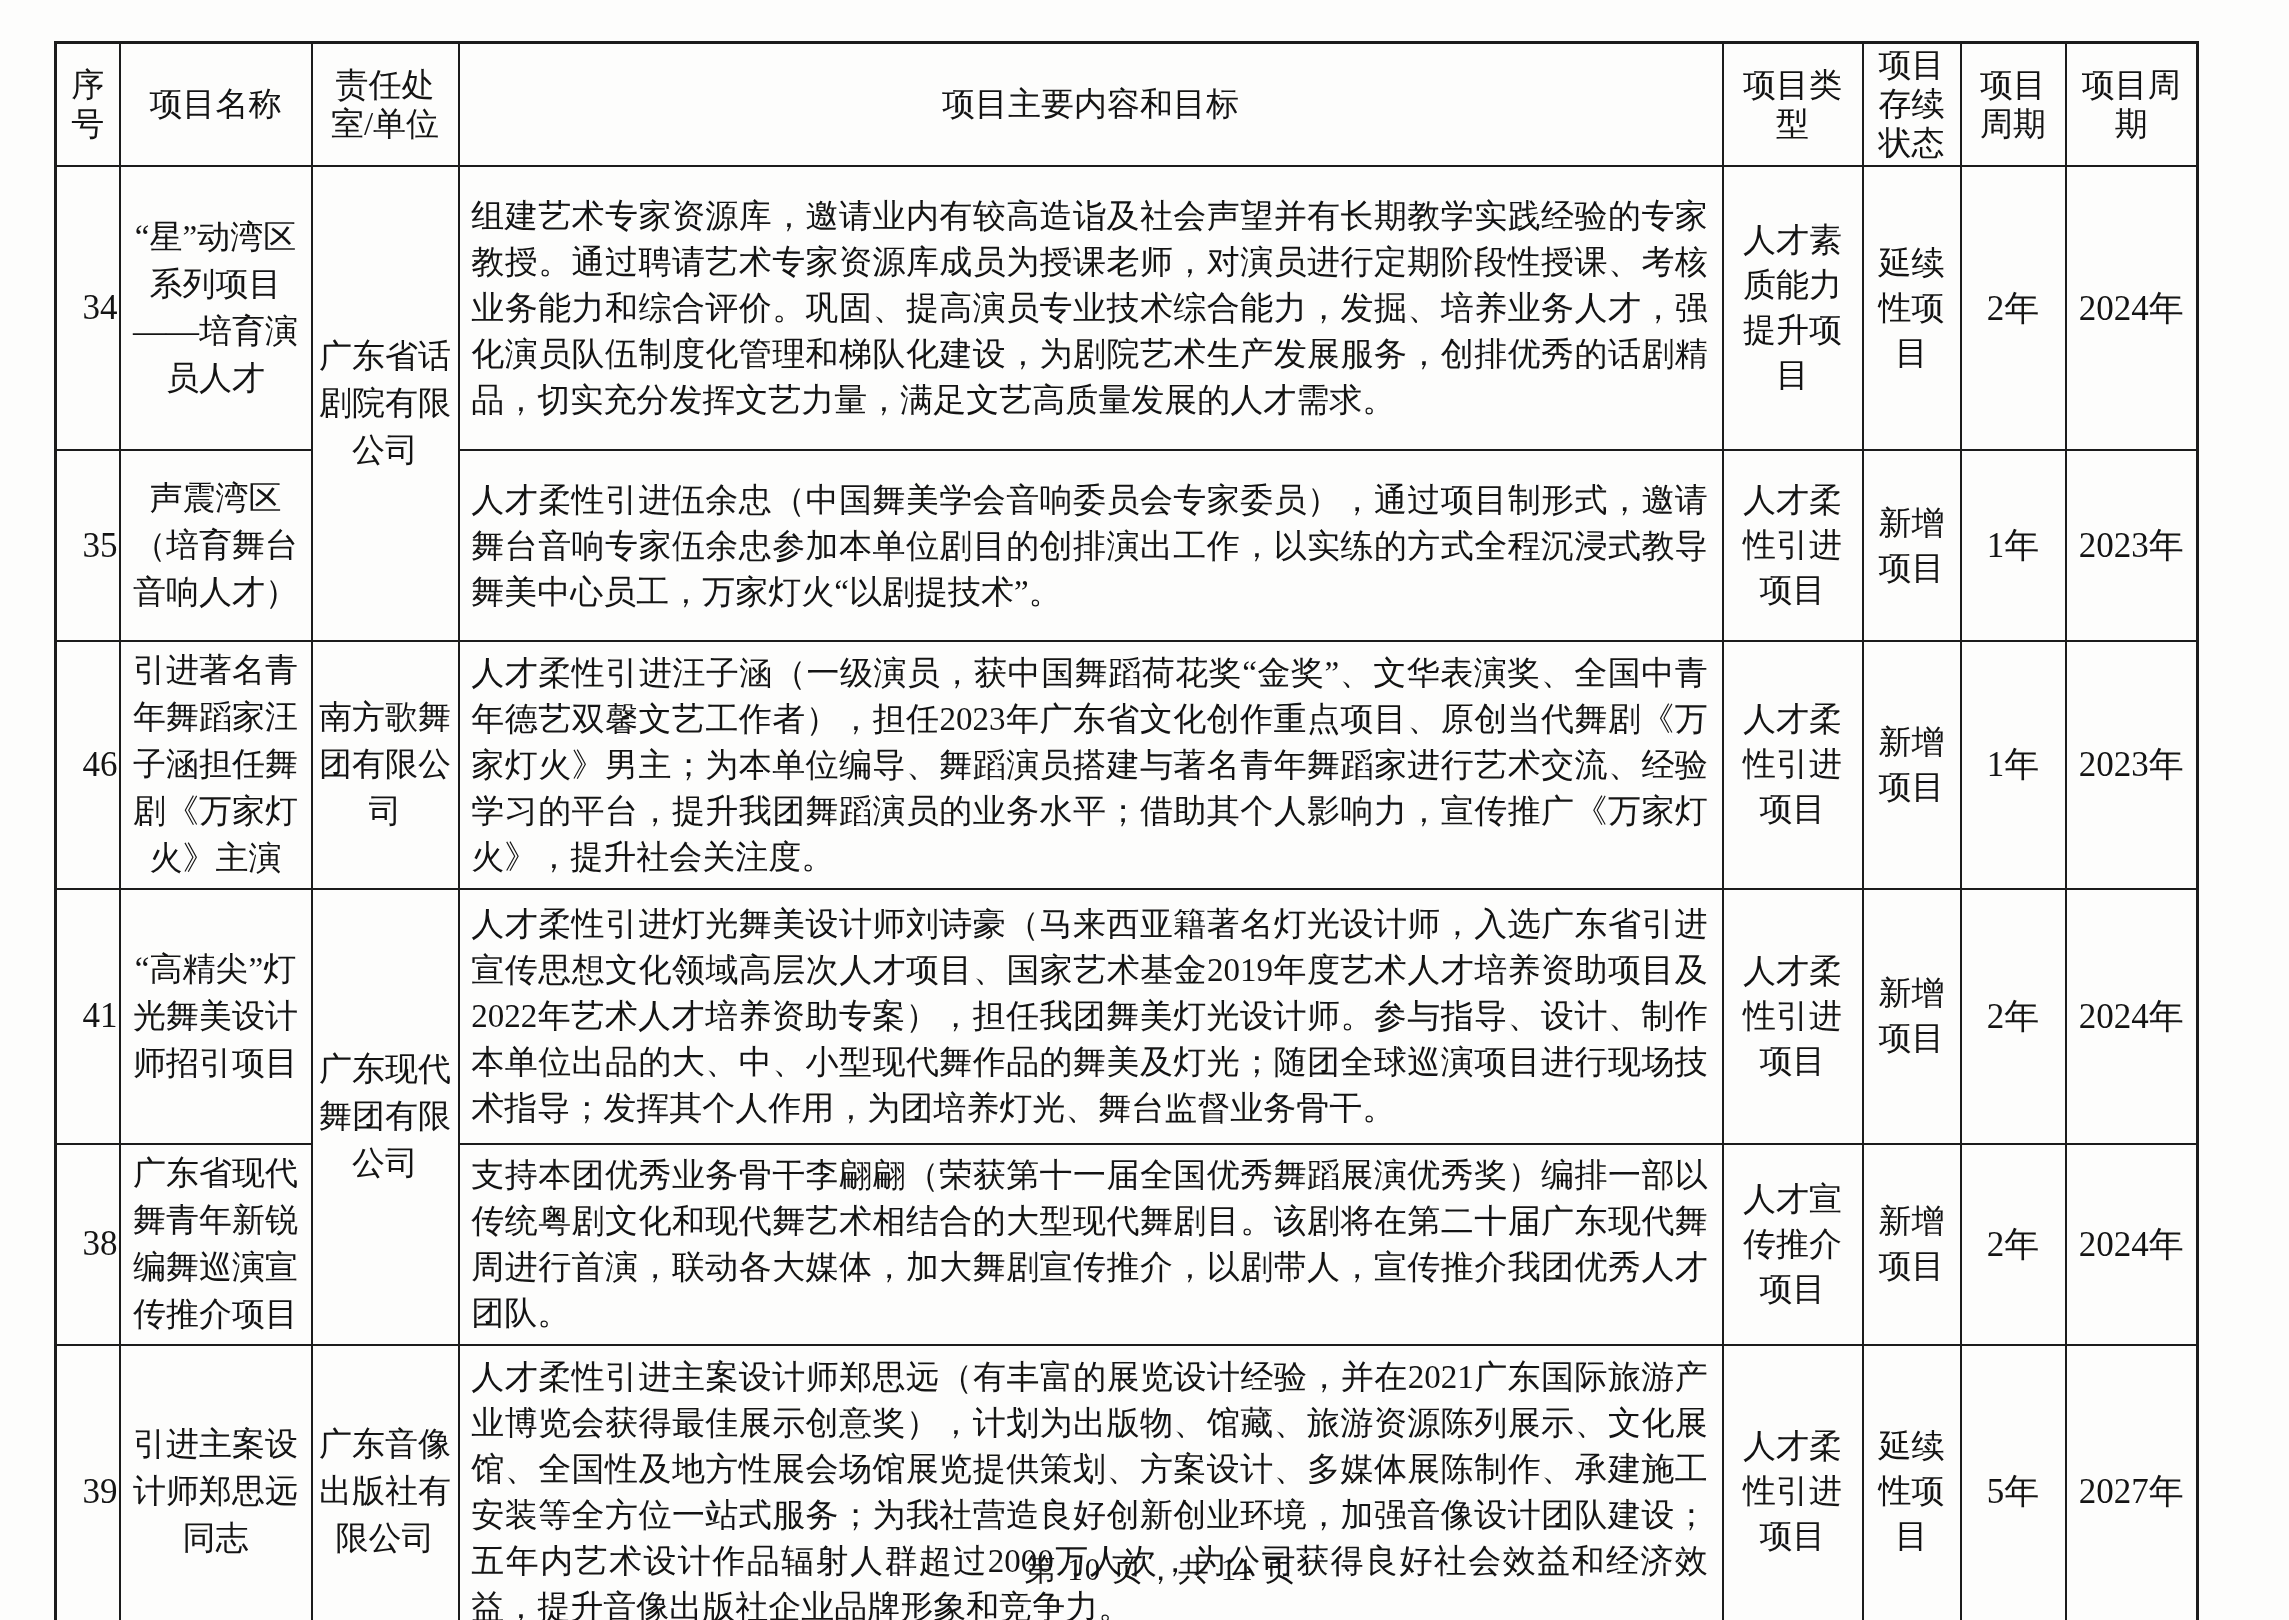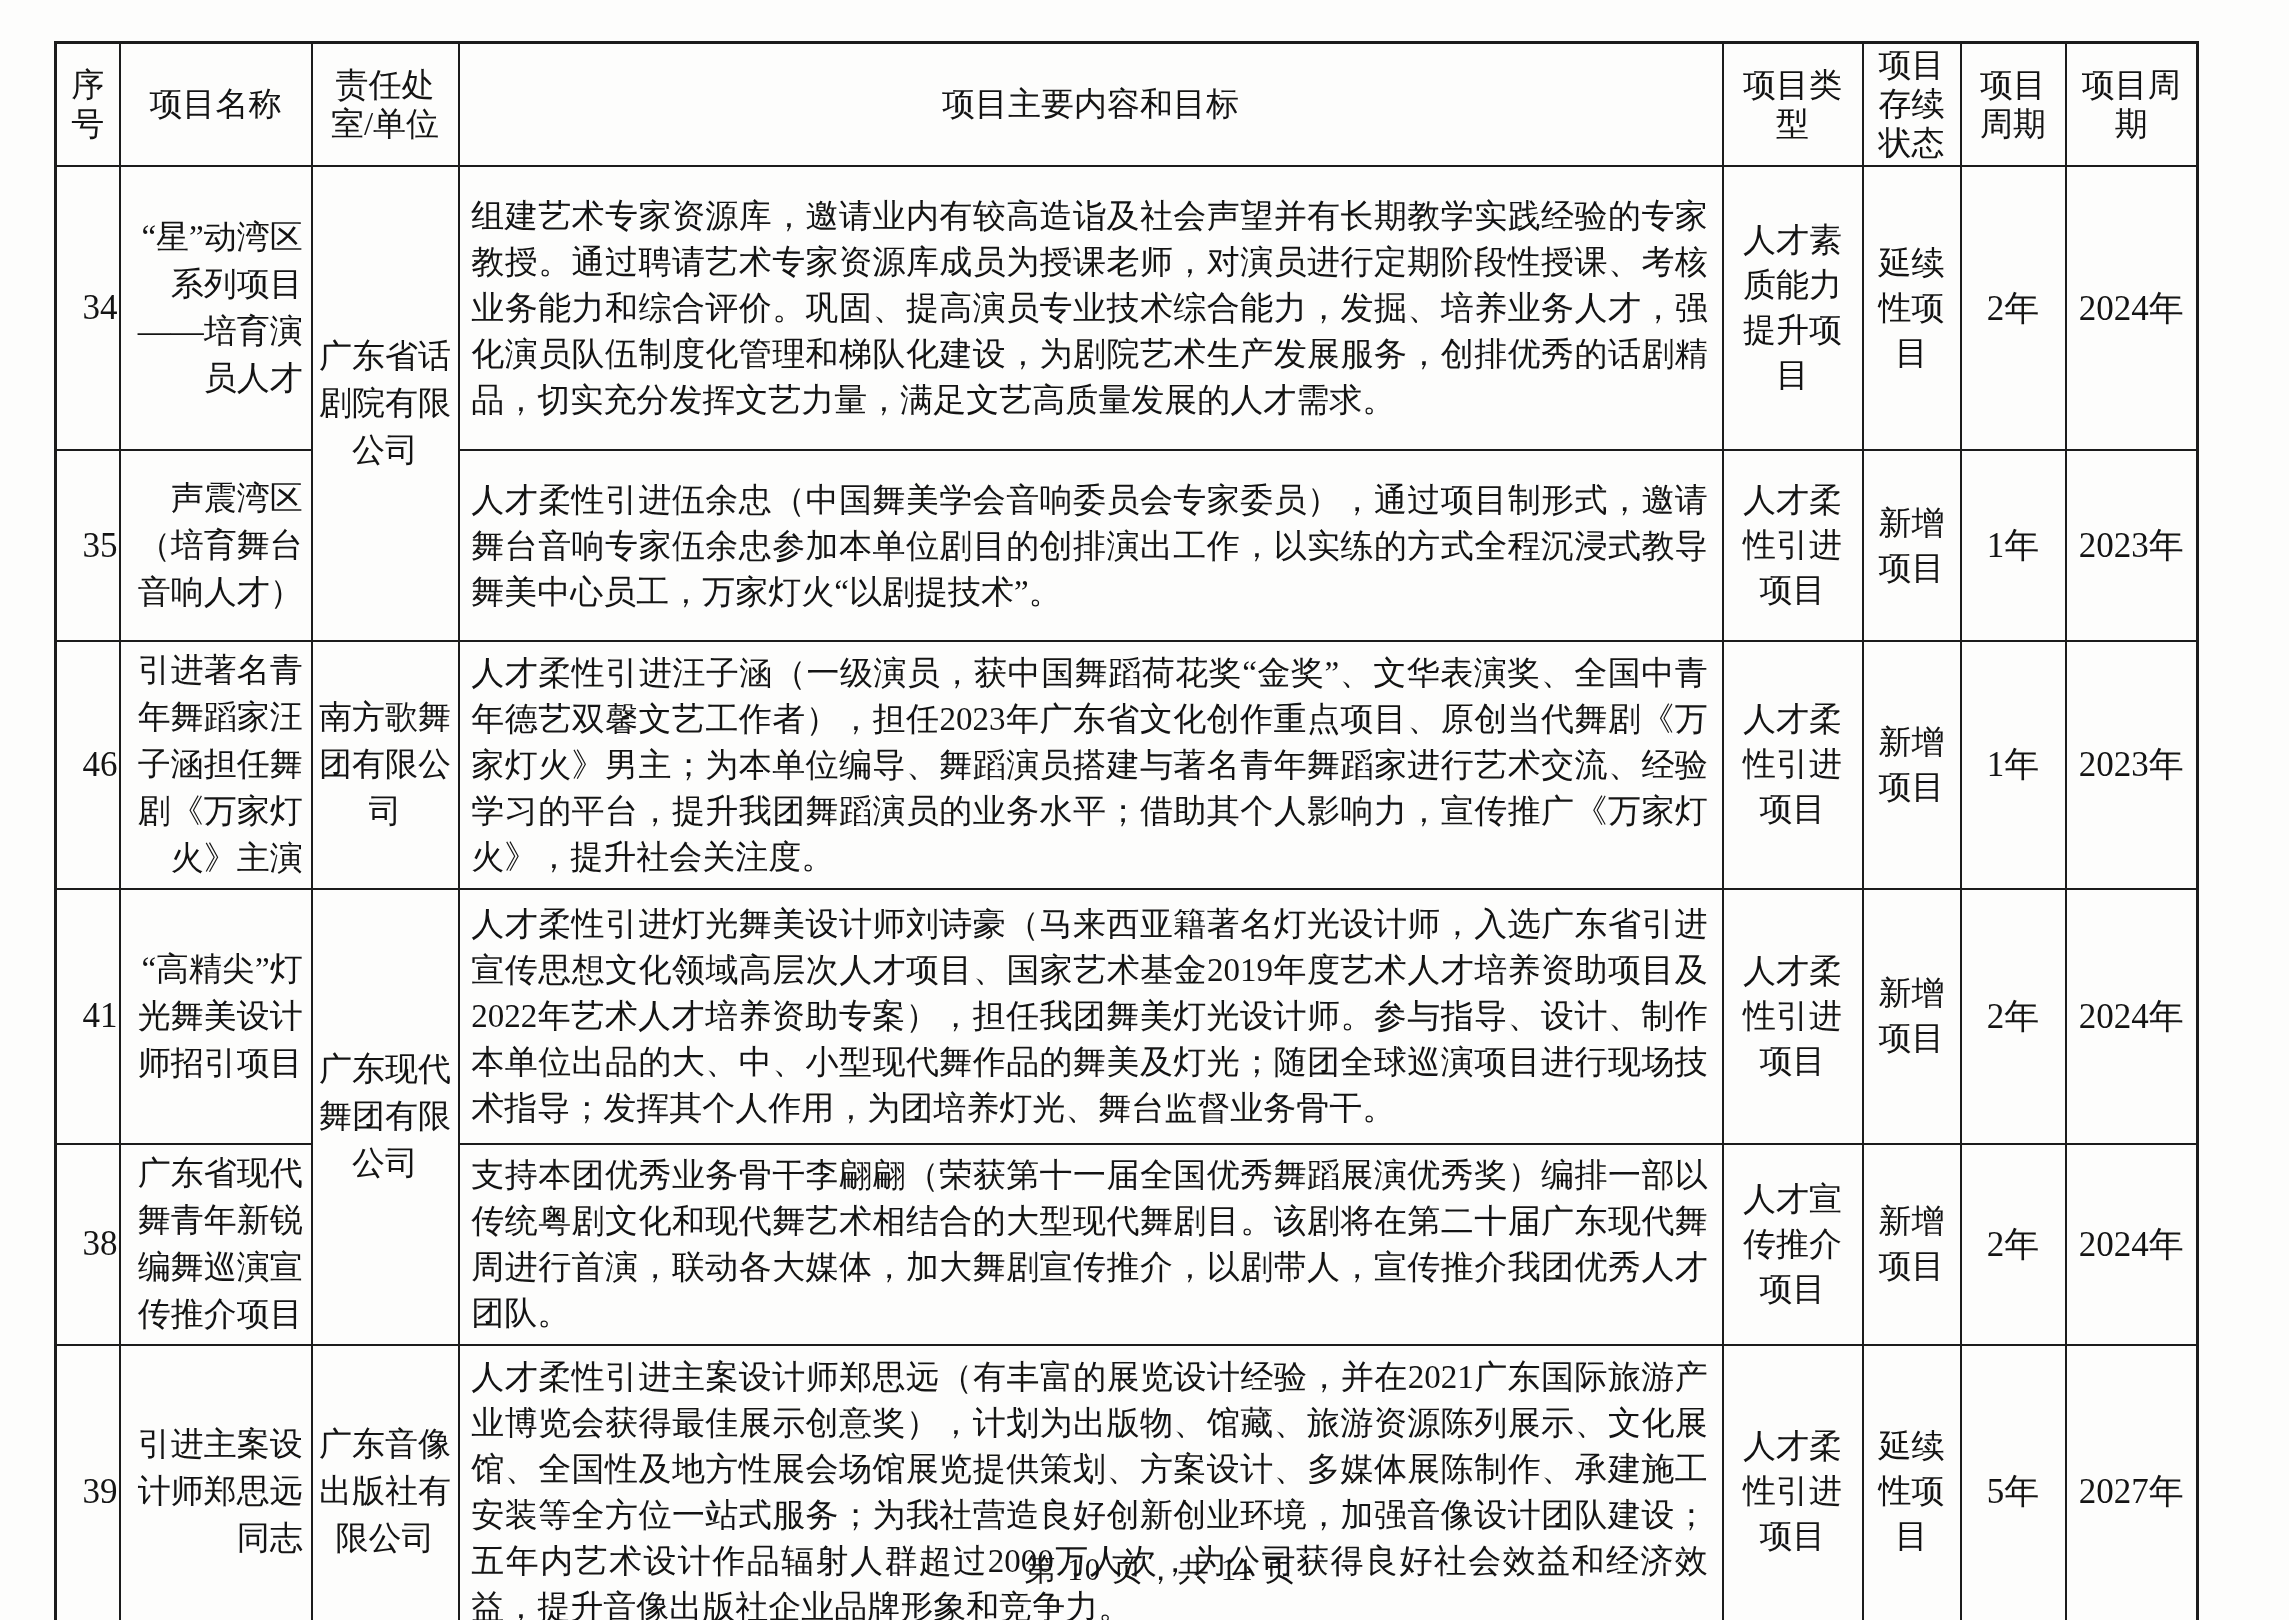--- a/index.html
+++ b/index.html
@@ -34,21 +34,21 @@
   tr.h-r35{height:191px;}
   tr.h-r36{height:230px;}
   tr.h-r37{height:255px;}
   tr.h-r38{height:181px;}
   tr.h-r39{height:270px;}
   .c-no{
     text-align:right;font-size:35px;
     font-family:Liberation Serif, serif;
   }
   .c-name{
-    text-align:right;font-size:33px;line-height:47px;
+    text-align:center;font-size:33px;line-height:47px;
     padding:3.9px 7.8px;
   }
   .c-unit{
     text-align:center;font-size:33px;line-height:47px;
     padding:3.9px 5.9px;
     font-family:Liberation Serif, serif;
   }
   .c-content{
     text-align:justify;
     font-size:33px;line-height:46px;

